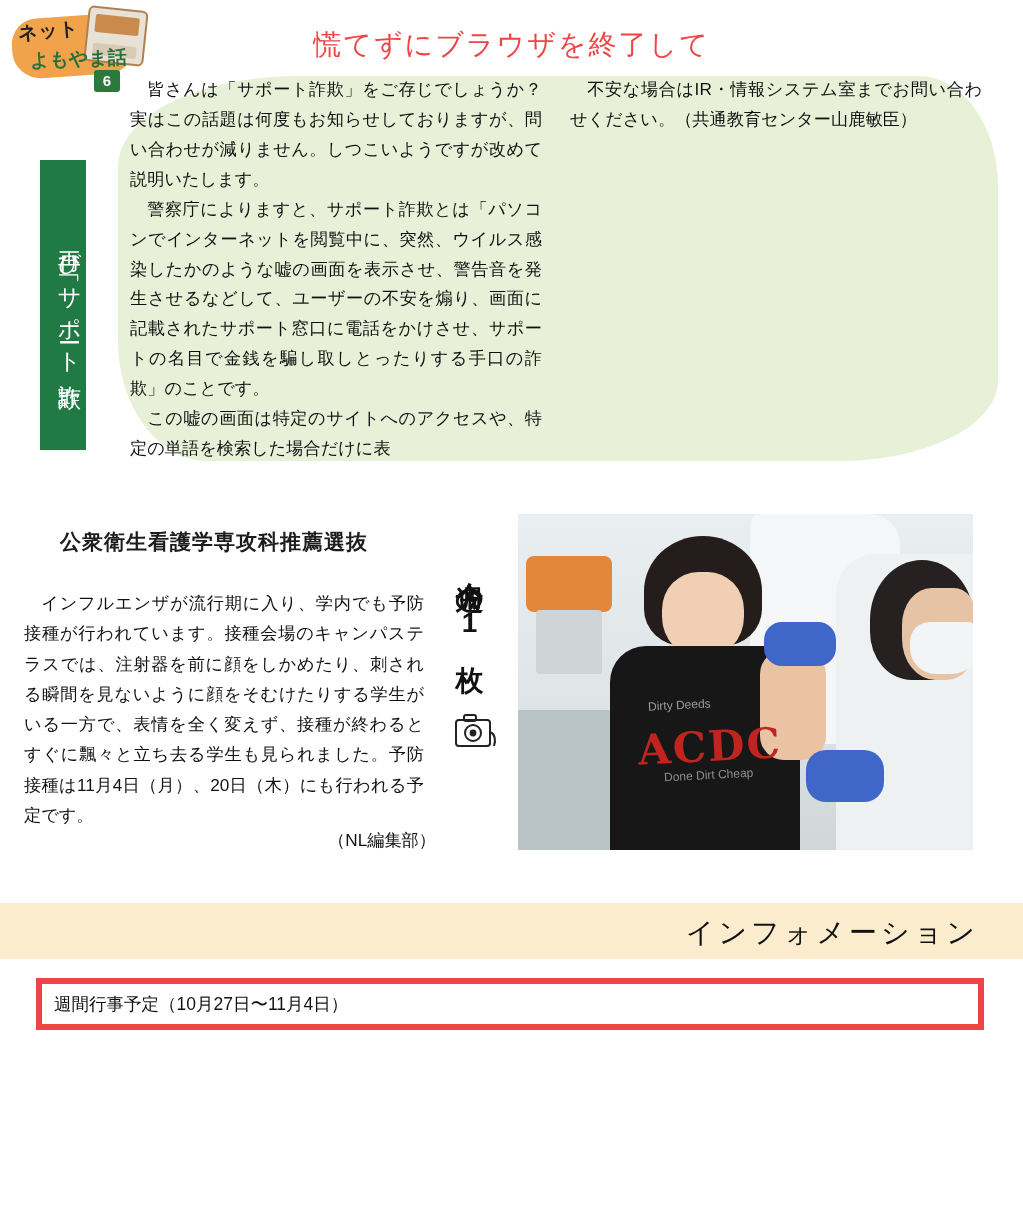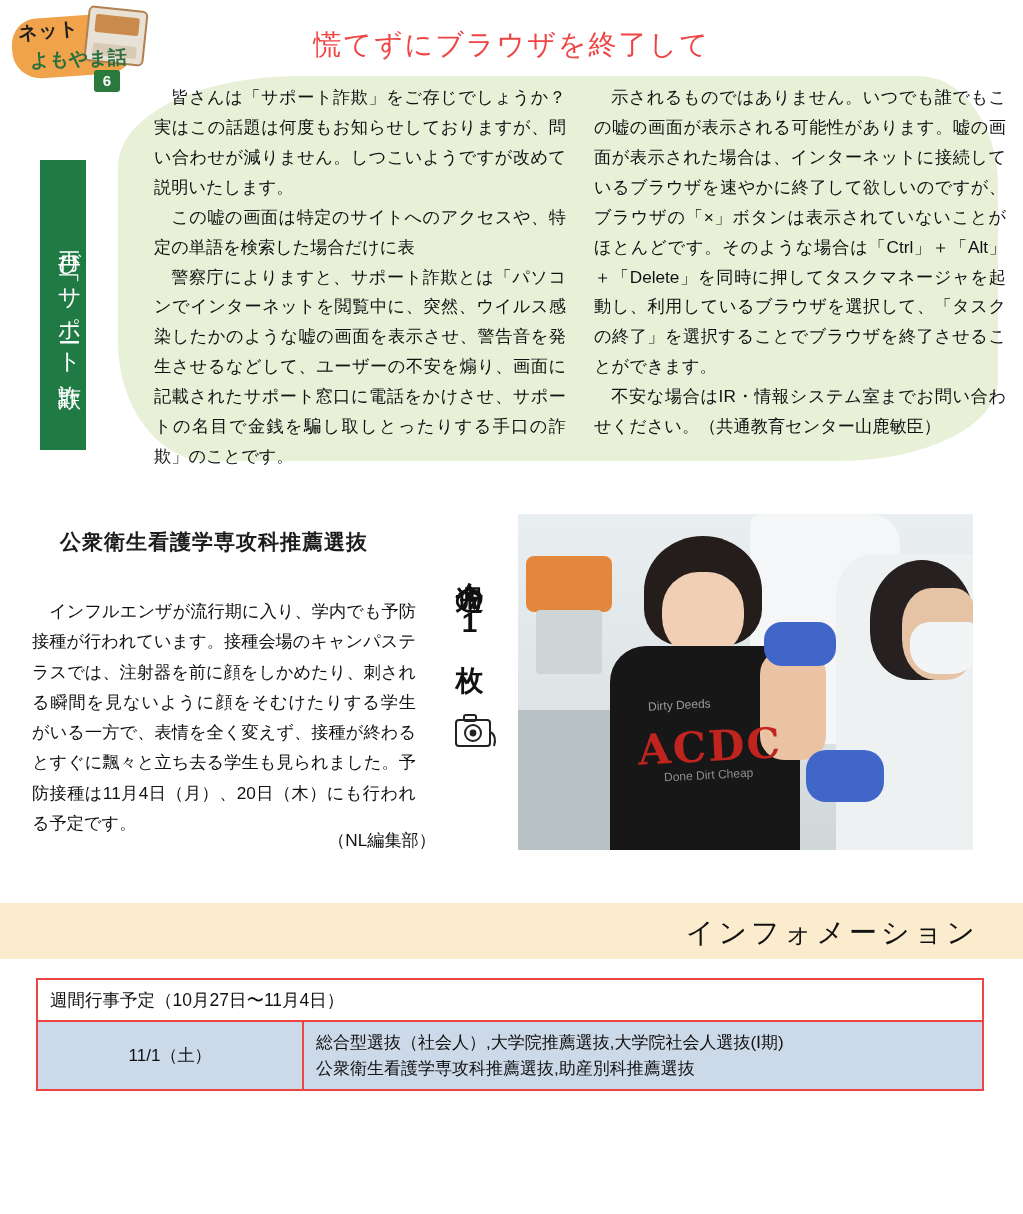--- a/index.html
+++ b/index.html
@@ -137,26 +137,25 @@
     height: 385px;
     background: #e8f0d8;
     border-radius: 180px 80px 160px 90px / 90px 110px 80px 120px;
     z-index: 0;
   }
 
   
   #article1 {
     position: absolute;
     left: 130px;
-    top: 83px;
+    top: 75px;
     width: 852px;
     z-index: 2;
     display: flex;
     gap: 28px;
-    margin-left: 24px;
   }
   .col {
     width: 412px;
     font-size: 17.2px;
     line-height: 1.74;
     text-align: justify;
     text-justify: inter-character;
   }
   .col p {
     margin: 0 0 0 0;
@@ -177,21 +176,21 @@
     position: absolute;
     left: 24px;
     top: 588px;
     width: 400px;
     font-size: 17.2px;
     line-height: 1.76;
     text-align: justify;
     text-justify: inter-character;
   }
   #flu-body p {
-    margin: 8px;
+    margin: 0;
     text-indent: 1em;
   }
   #flu-credit {
     position: absolute;
     left: 36px;
     top: 828px;
     width: 400px;
     text-align: right;
     font-size: 17.2px;
   }
@@ -406,21 +405,21 @@
   
   #schedule-table {
     position: absolute;
     left: 36px;
     top: 978px;
     width: 948px;
     border-collapse: collapse;
     font-size: 17px;
   }
   #schedule-table td {
-    border: 2px solid #ef4444;
+    border: 6px solid #ef4444;
     padding: 8px 12px;
     vertical-align: middle;
   }
   #schedule-table .hdr {
     background: #ffffff;
     font-size: 17.5px;
   }
   #schedule-table .datecell {
     background: #ccd9e8;
     width: 240px;
@@ -449,25 +448,24 @@
 
 <div id="headline">慌てずにブラウザを終了して</div>
 
 <div id="article1-blob"></div>
 
 <div id="vertical-label">再び「サポート詐欺」</div>
 
 <div id="article1">
   <div class="col">
     <p>皆さんは「サポート詐欺」をご存じでしょうか？　実はこの話題は何度もお知らせしておりますが、問い合わせが減りません。しつこいようですが改めて説明いたします。</p>
+      <p>警察庁によりますと、サポート詐欺とは「パソコンでインターネットを閲覧中に、突然、ウイルス感染したかのような嘘の画面を表示させ、警告音を発生させるなどして、ユーザーの不安を煽り、画面に記載されたサポート窓口に電話をかけさせ、サポートの名目で金銭を騙し取しとったりする手口の詐欺」のことです。</p>
       <p>この嘘の画面は特定のサイトへのアクセスや、特定の単語を検索した場合だけに表</p>
-      <p>警察庁によりますと、サポート詐欺とは「パソコンでインターネットを閲覧中に、突然、ウイルス感染したかのような嘘の画面を表示させ、警告音を発生させるなどして、ユーザーの不安を煽り、画面に記載されたサポート窓口に電話をかけさせ、サポートの名目で金銭を騙し取しとったりする手口の詐欺」のことです。</p>
   </div>
   <div class="col">
-    <p>示されるものではありません。いつでも誰でもこの嘘の画面が表示される可能性があります。嘘の画面が表示された場合は、インターネットに接続しているブラウザを速やかに終了して欲しいのですが、ブラウザの「×」ボタンは表示されていないことがほとんどです。そのような場合は「Ctrl」＋「Alt」＋「Delete」を同時に押してタスクマネージャを起動し、利用しているブラウザを選択して、「タスクの終了」を選択することでブラウザを終了させることができます。</p>
       <p>不安な場合はIR・情報システム室までお問い合わせください。（共通教育センター山鹿敏臣）</p>
   </div>
 </div>
 
 <div id="flu-title">公衆衛生看護学専攻科推薦選抜</div>
 <div id="flu-body">
   <p>インフルエンザが流行期に入り、学内でも予防接種が行われています。接種会場のキャンパステラスでは、注射器を前に顔をしかめたり、刺される瞬間を見ないように顔をそむけたりする学生がいる一方で、表情を全く変えず、接種が終わるとすぐに飄々と立ち去る学生も見られました。予防接種は11月4日（月）、20日（木）にも行われる予定です。</p>
 </div>
 <div id="flu-credit">（NL編集部）</div>
 
@@ -502,21 +500,14 @@
 </div>
 
 <div id="info-band"></div>
 <div id="info-band-title">インフォメーション</div>
 
 <table id="schedule-table">
   <tbody>
     <tr>
       <td class="hdr" colspan="2">週間行事予定（10月27日〜11月4日）</td>
     </tr>
-    <tr>
-      <td class="datecell">11/1（土）</td>
-      <td class="eventcell">
-        <div>総合型選抜（社会人）,大学院推薦選抜,大学院社会人選抜(Ⅰ期)</div>
-        <div>公衆衛生看護学専攻科推薦選抜,助産別科推薦選抜</div>
-      </td>
-    </tr>
   </tbody>
 </table>
 
 </body></html>

